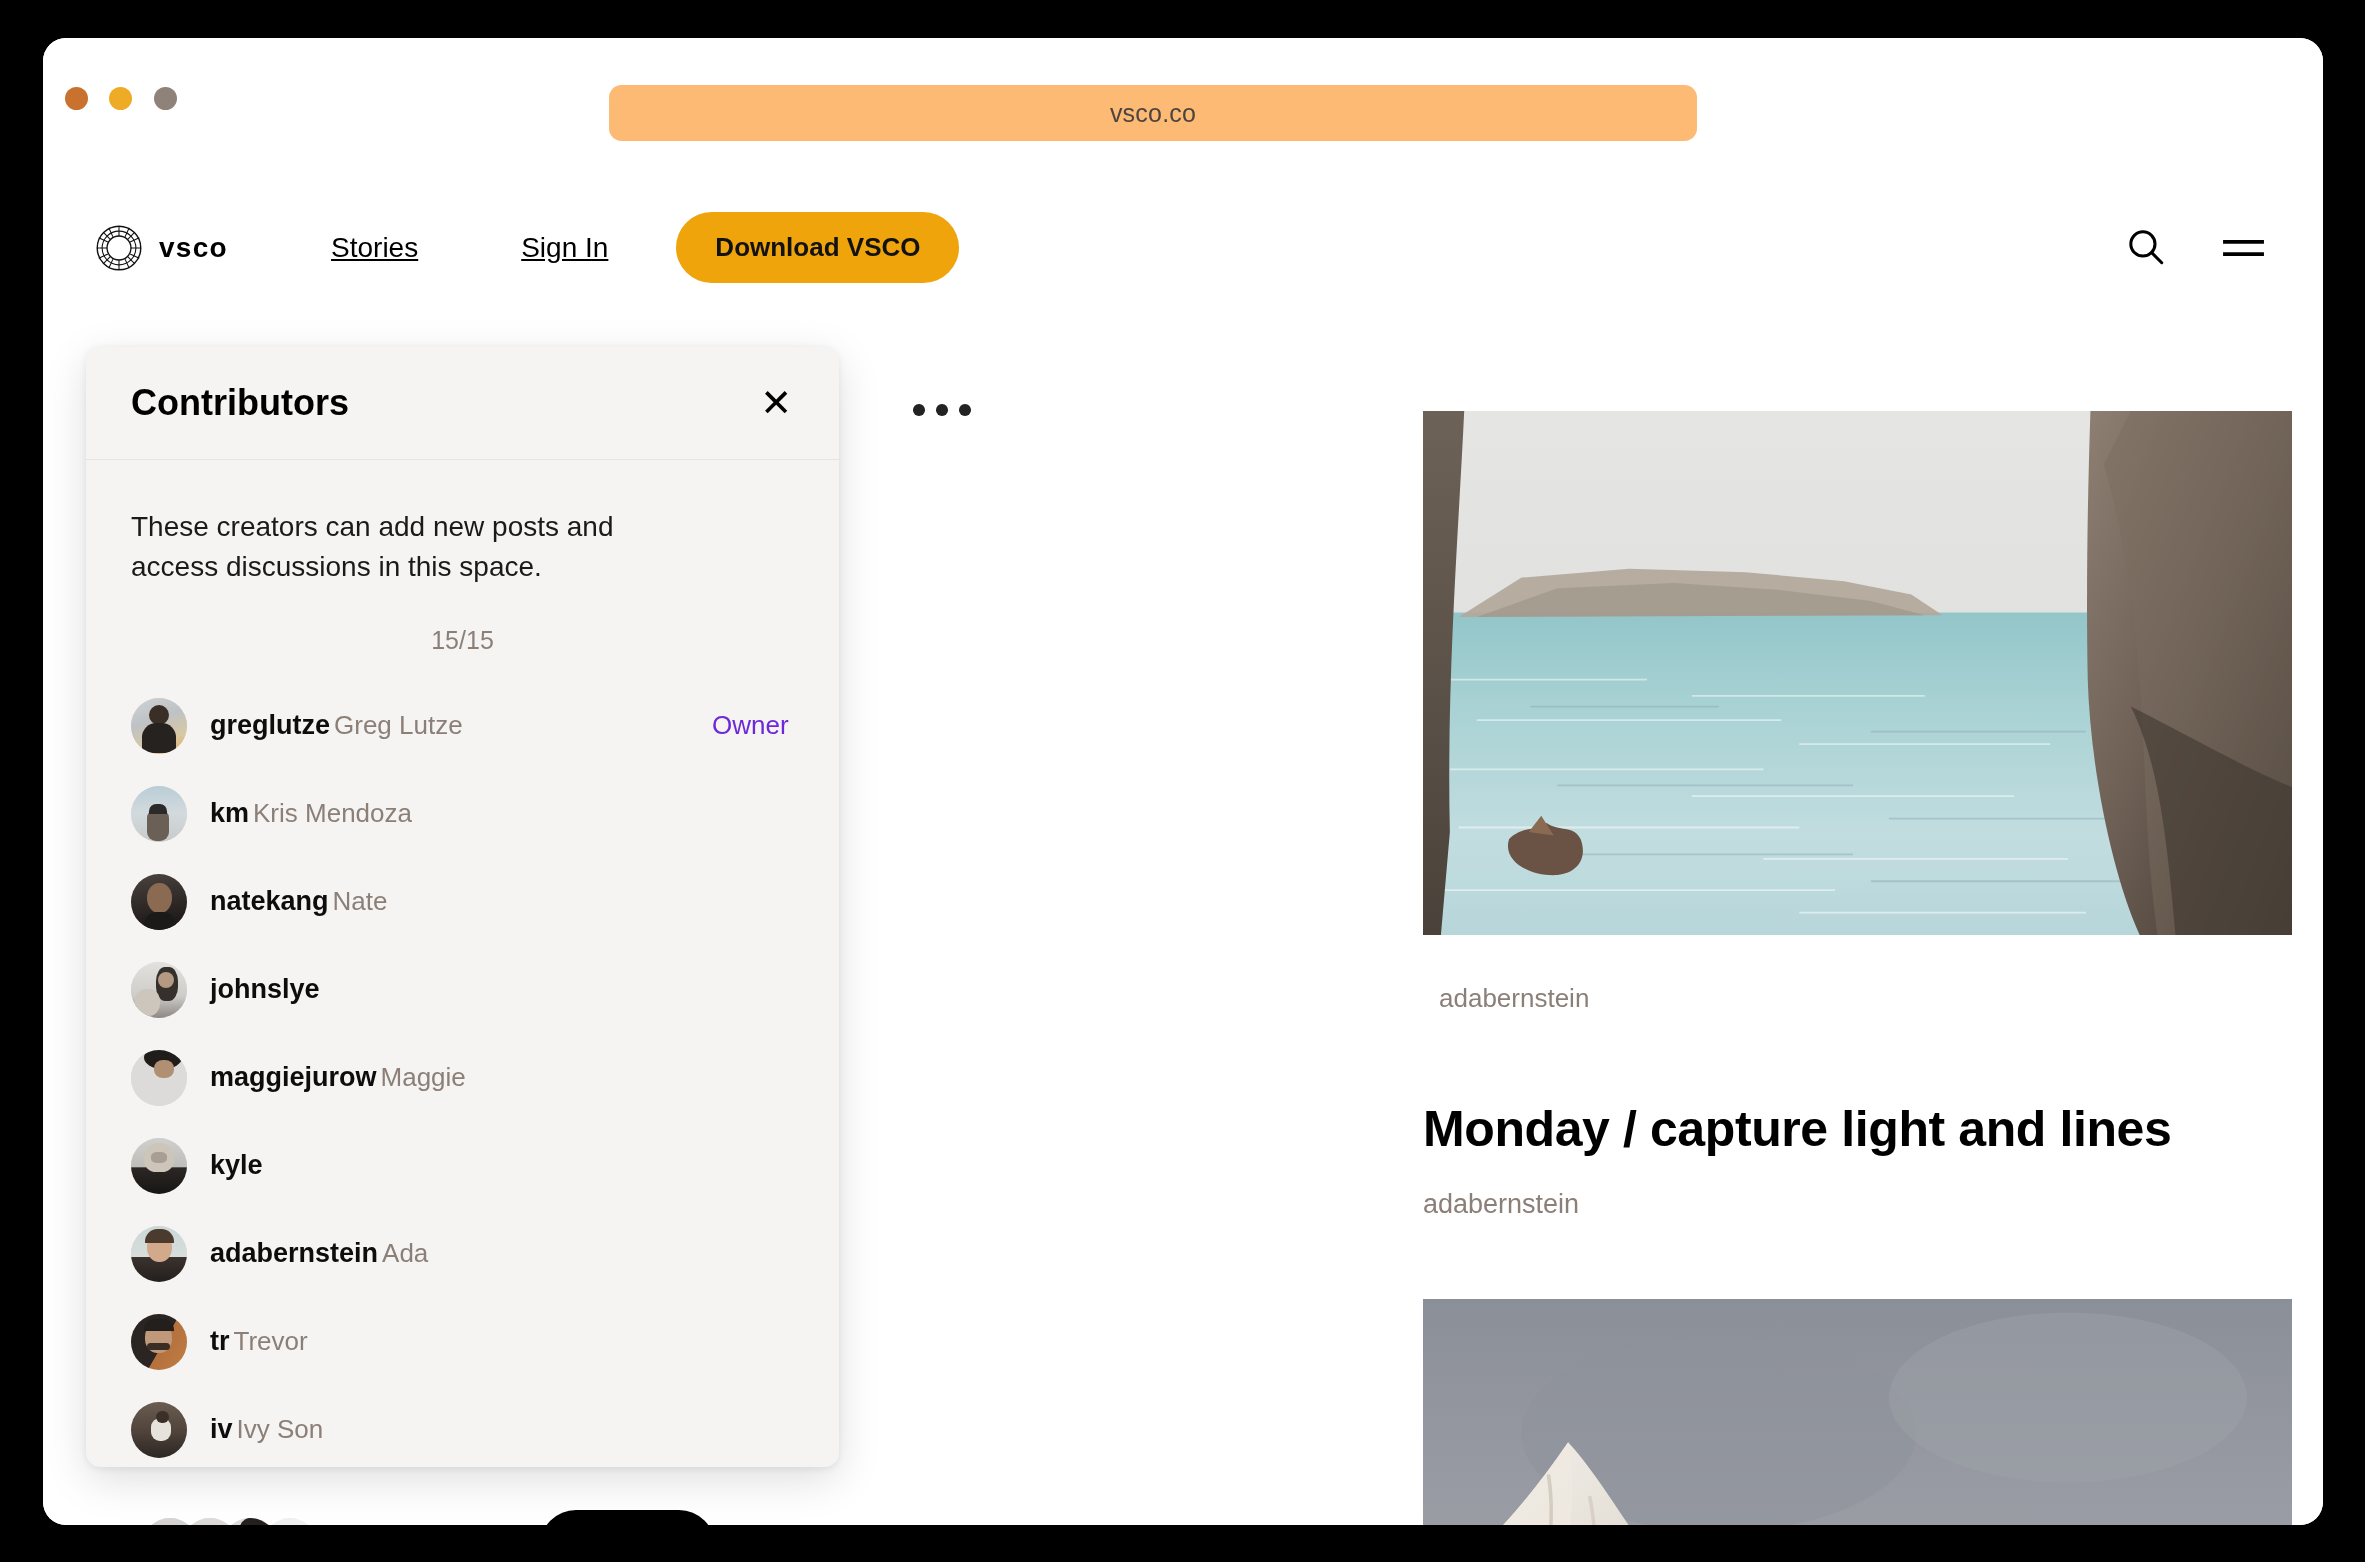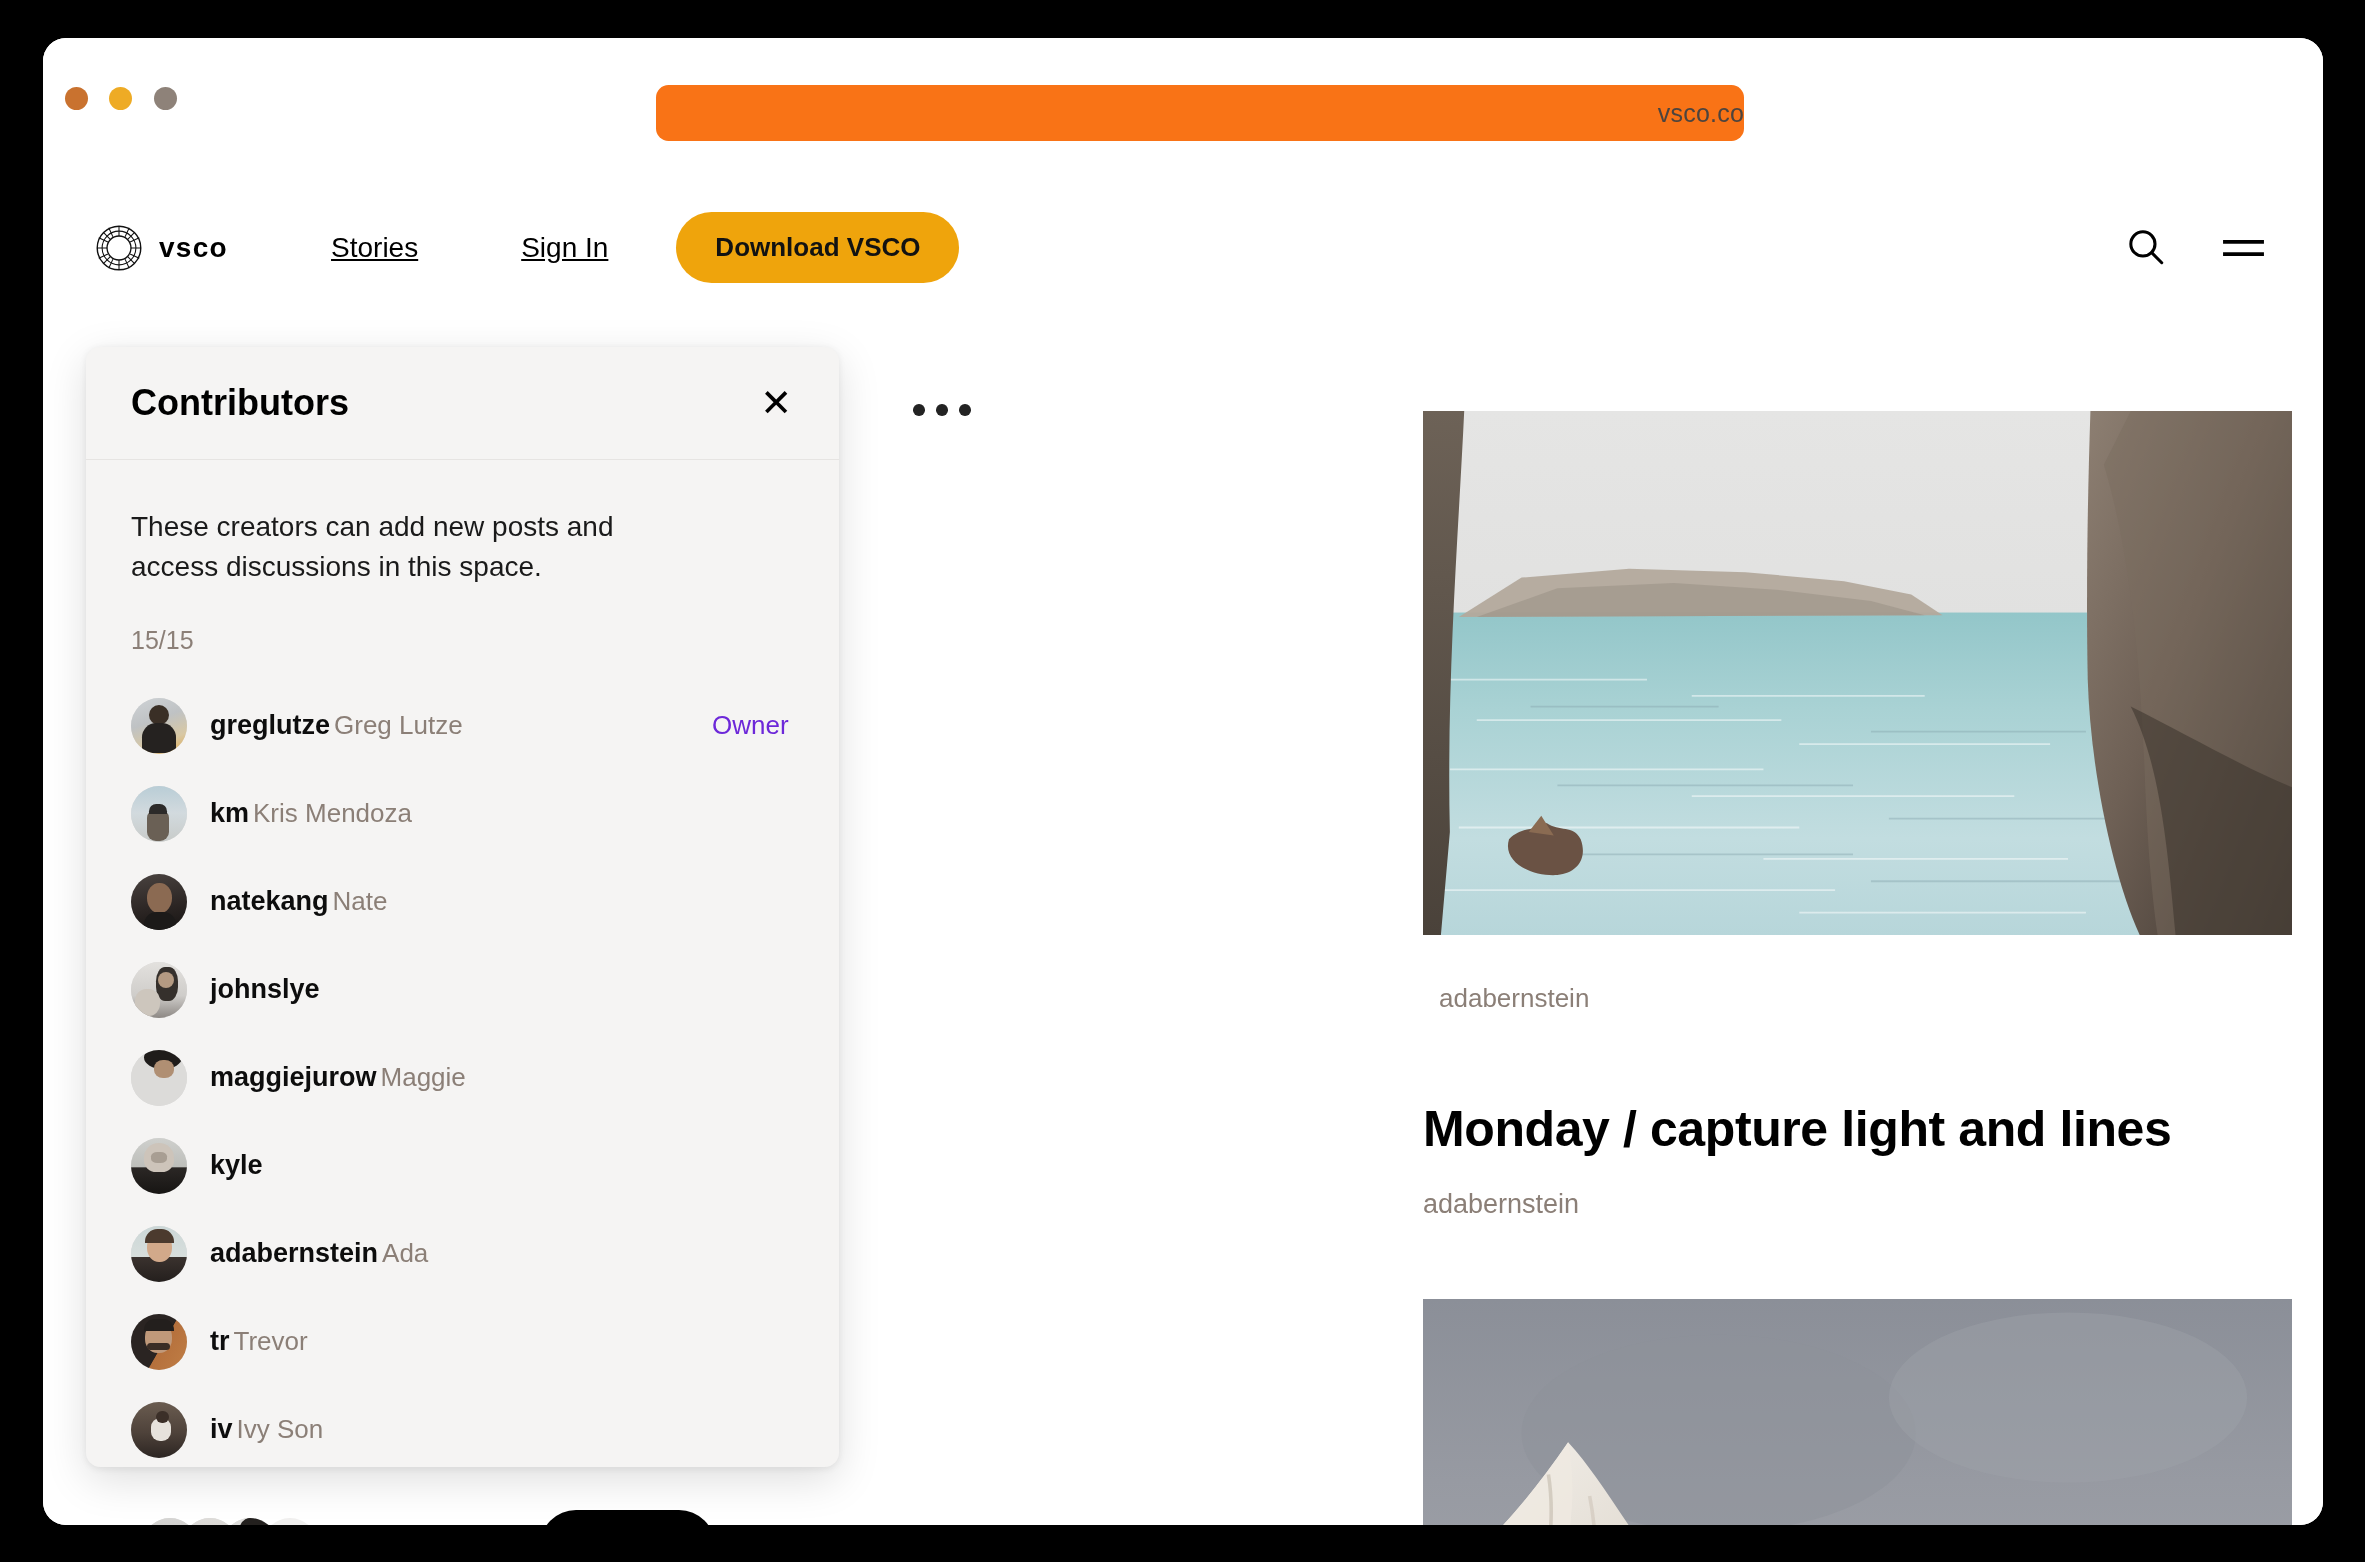--- a/index.html
+++ b/index.html
@@ -30,25 +30,25 @@
     left: 21.5px; top: 49px;
     display: flex; gap: 21.5px;
   }
   .traffic-dot { width: 23px; height: 23px; border-radius: 50%; }
   .td-close { background: #c9722f; }
   .td-min   { background: #eeab25; }
   .td-max   { background: #8e8279; }
 
   #url-bar {
     position: absolute;
-    left: 613px; top: 47px;
+    left: 566px; top: 47px;
     width: 1088px; height: 56px;
-    background: #f97316;
+    background: #fdba74;
     border-radius: 12.5px;
-    display: flex; align-items: center; justify-content: flex-end;
+    display: flex; align-items: center; justify-content: center;
   }
   #url-text {
     font-size: 25px;
     color: #4c443f;
     letter-spacing: 0.2px;
   }
 
   
   #page {
     position: relative;
@@ -222,20 +222,21 @@
     overflow: hidden;
   }
   #modal-desc {
     font-size: 28px; color: #1a1a1a;
     line-height: 1.42;
     max-width: 573px;
   }
   #modal-count {
     font-size: 25px; color: #8b7f77;
     margin-top: 39px;
+    text-align: center;
   }
   #contributor-list { margin-top: 27px; }
   .contributor-row {
     display: flex; align-items: center;
     height: 88px;
     cursor: pointer;
   }
   .c-avatar {
     width: 56px; height: 56px;
     border-radius: 50%;

